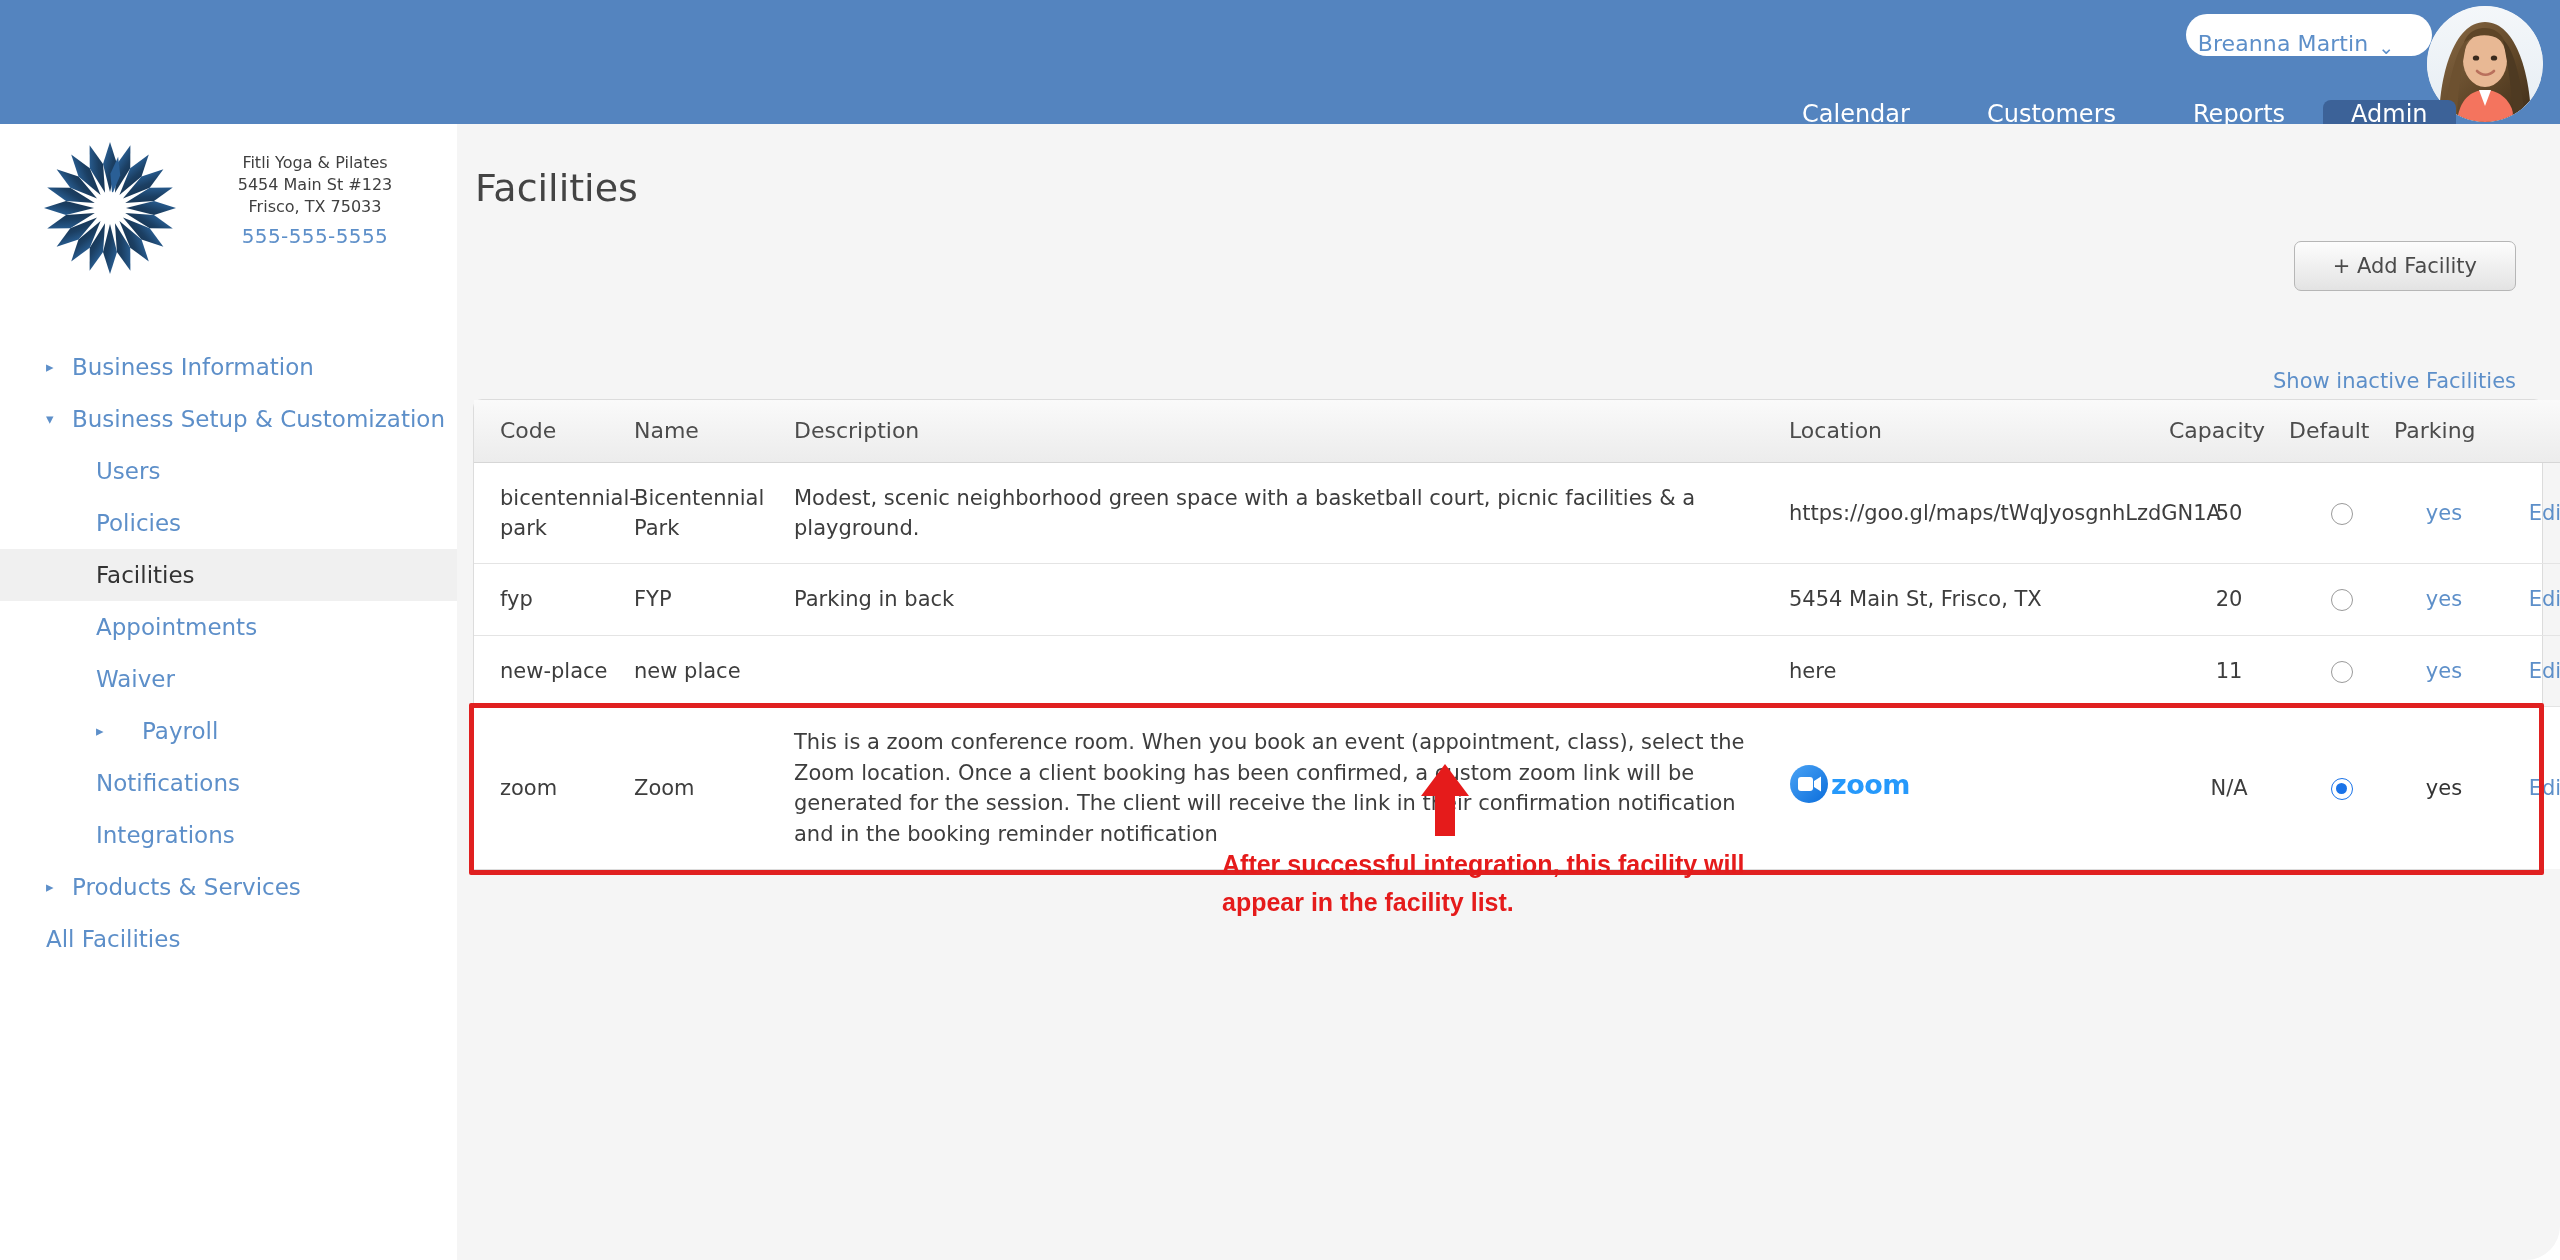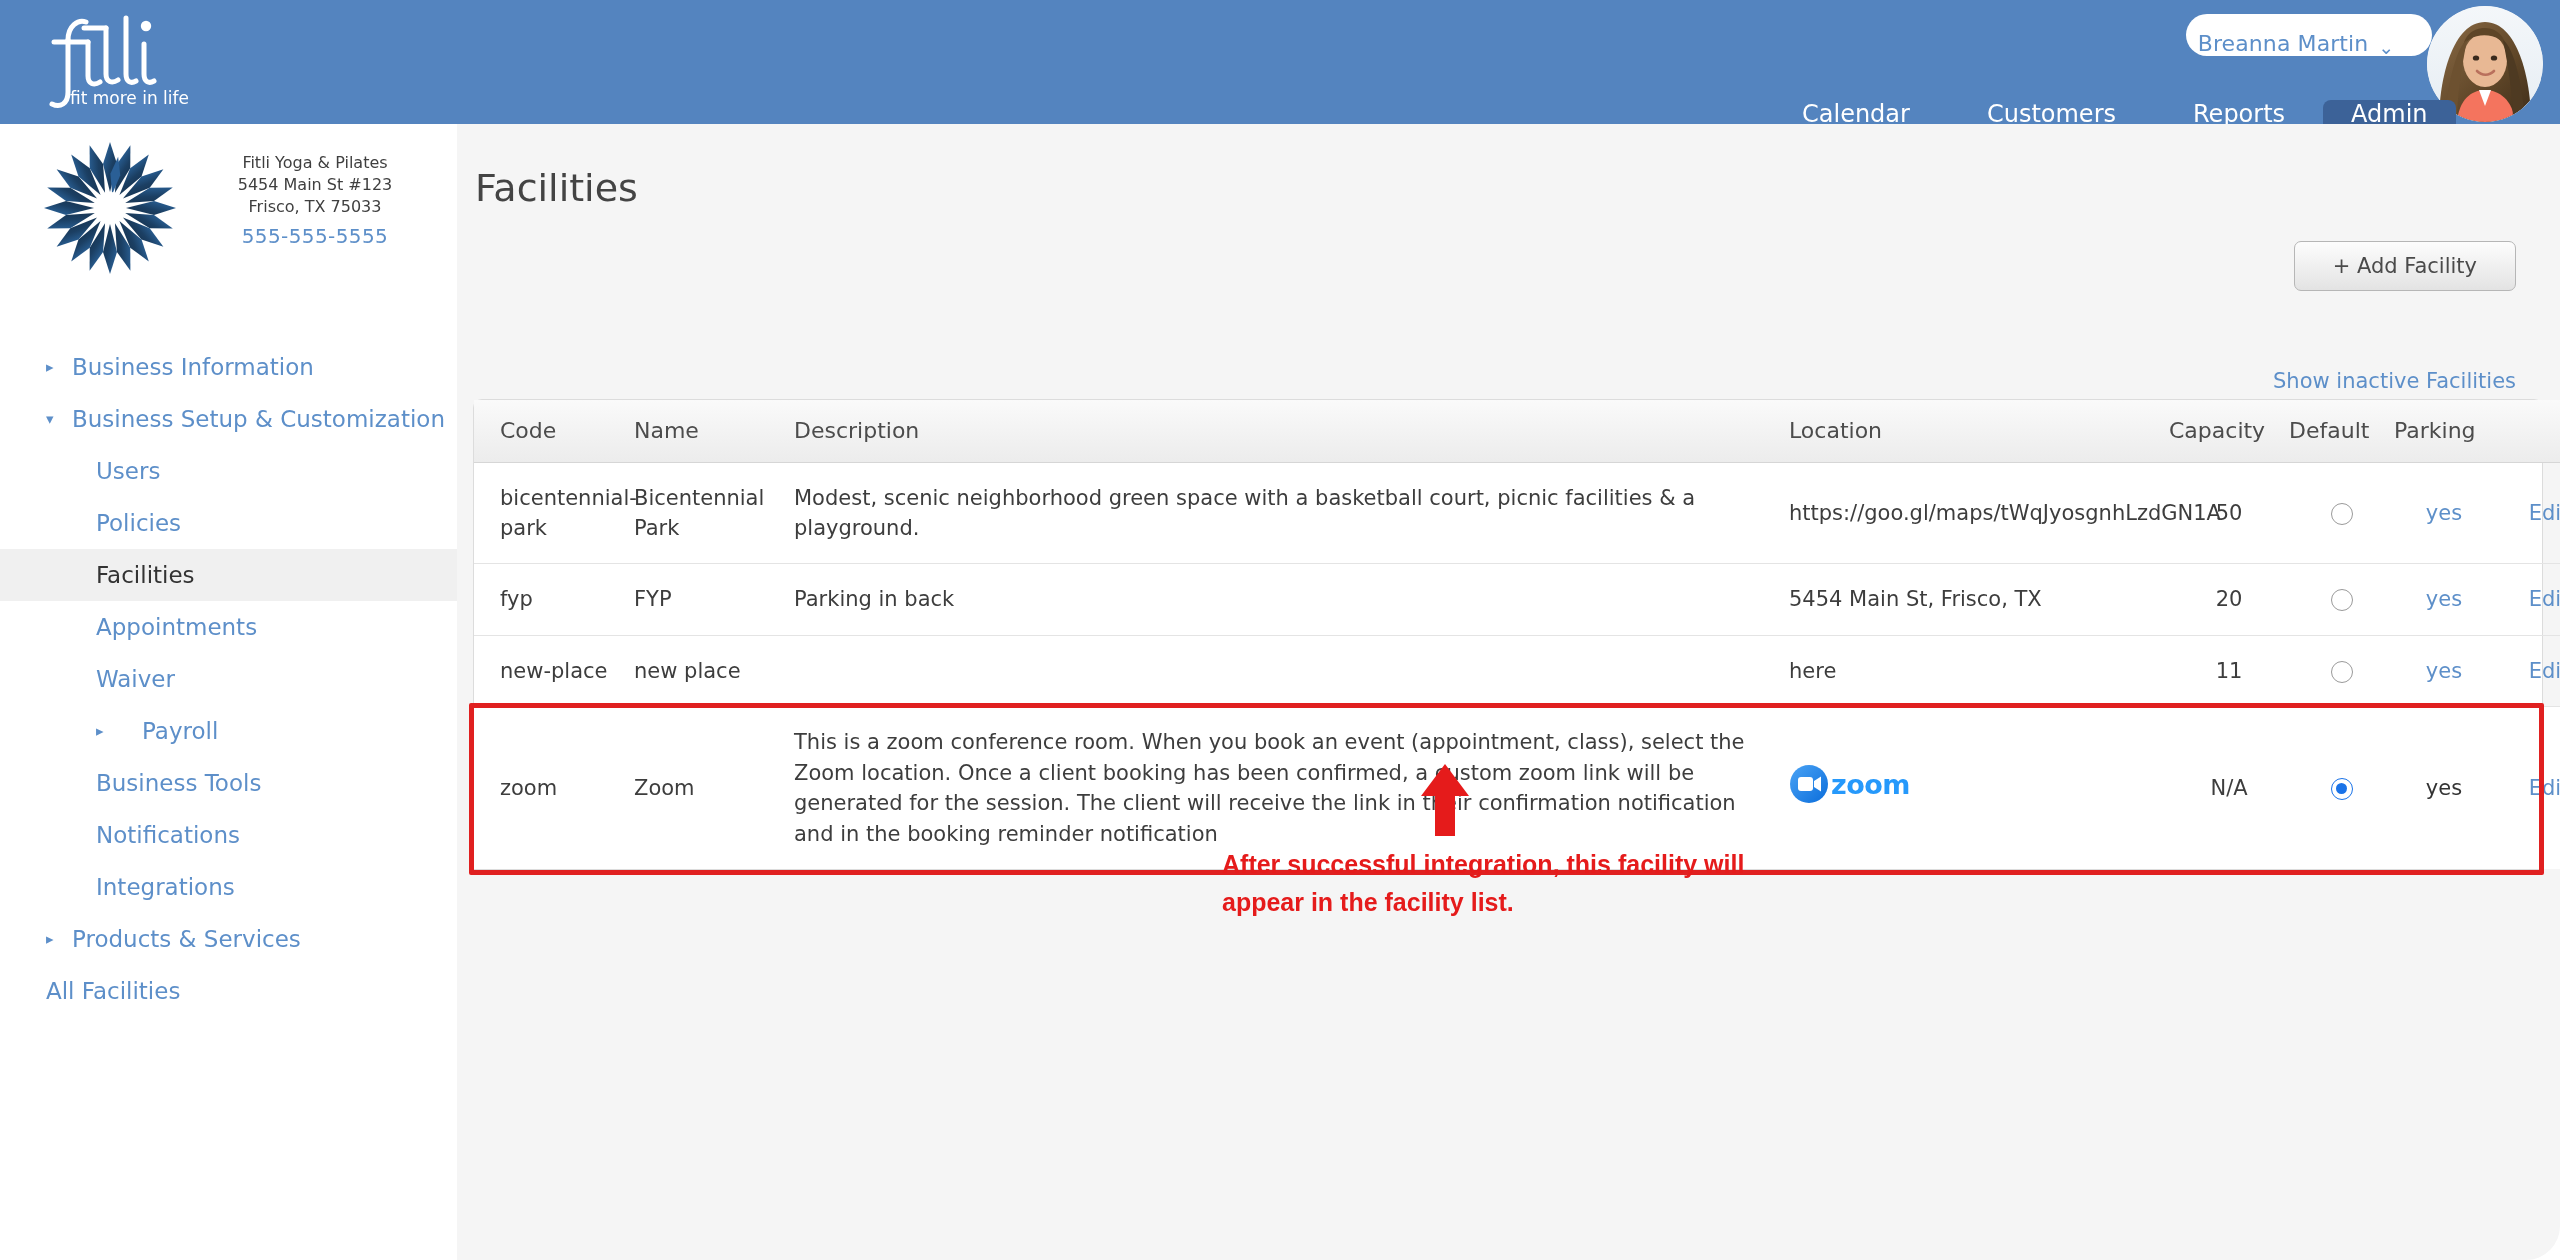--- a/index.html
+++ b/index.html
@@ -339,36 +339,20 @@
     white-space: pre-line;
   }
 </style>
 </head>
 <body>
 
 <div id="frame">
 
   <div class="topbar">
 
-    <div class="logo-wrap">
-      <svg class="logo-svg" width="250" height="100" viewBox="0 0 250 100" xmlns="http://www.w3.org/2000/svg">
-        <g fill="none" stroke="#ffffff" stroke-width="5" stroke-linecap="round">
-          <path d="M42 28 C42 14, 52 7, 60 10"></path>
-          <path d="M42 28 L42 80 C42 92, 34 96, 26 92"></path>
-          <path d="M28 30 L62 30"></path>
-          <path d="M62 30 L62 64 C62 72, 68 74, 74 70"></path>
-          <path d="M58 16 L80 16"></path>
-          <path d="M80 16 L80 62 C80 70, 86 72, 92 68"></path>
-          <path d="M100 6 L100 62 C100 70, 105 72, 110 69"></path>
-          <path d="M118 32 L118 62 C118 70, 123 72, 128 69"></path>
-        </g>
-        <circle cx="120" cy="14" r="5.2" fill="#ffffff"></circle>
-        <text x="44" y="92" font-family="DejaVu Sans, sans-serif" font-size="17" fill="#ffffff">fit more in life</text>
-      </svg>
-    </div>
 
     <div class="user-pill">
       <span class="uname">Breanna Martin</span>
       <span class="chev">⌄</span>
     </div>
 
     <div class="avatar">
       <svg width="116" height="116" viewBox="0 0 116 116" xmlns="http://www.w3.org/2000/svg">
         <defs>
           <clipPath id="avclip">
@@ -490,23 +474,20 @@
 
       <div class="mitem noarrow">
         <span class="label">Waiver</span>
       </div>
 
       <div class="mitem lvl2">
         <span class="caret">▸</span>
         <span class="label">Payroll</span>
       </div>
 
-      <div class="mitem noarrow">
-        <span class="label">Business Tools</span>
-      </div>
 
       <div class="mitem noarrow">
         <span class="label">Notifications</span>
       </div>
 
       <div class="mitem noarrow">
         <span class="label">Integrations</span>
       </div>
 
       <div class="mitem lvl0" style="padding-left:0">

